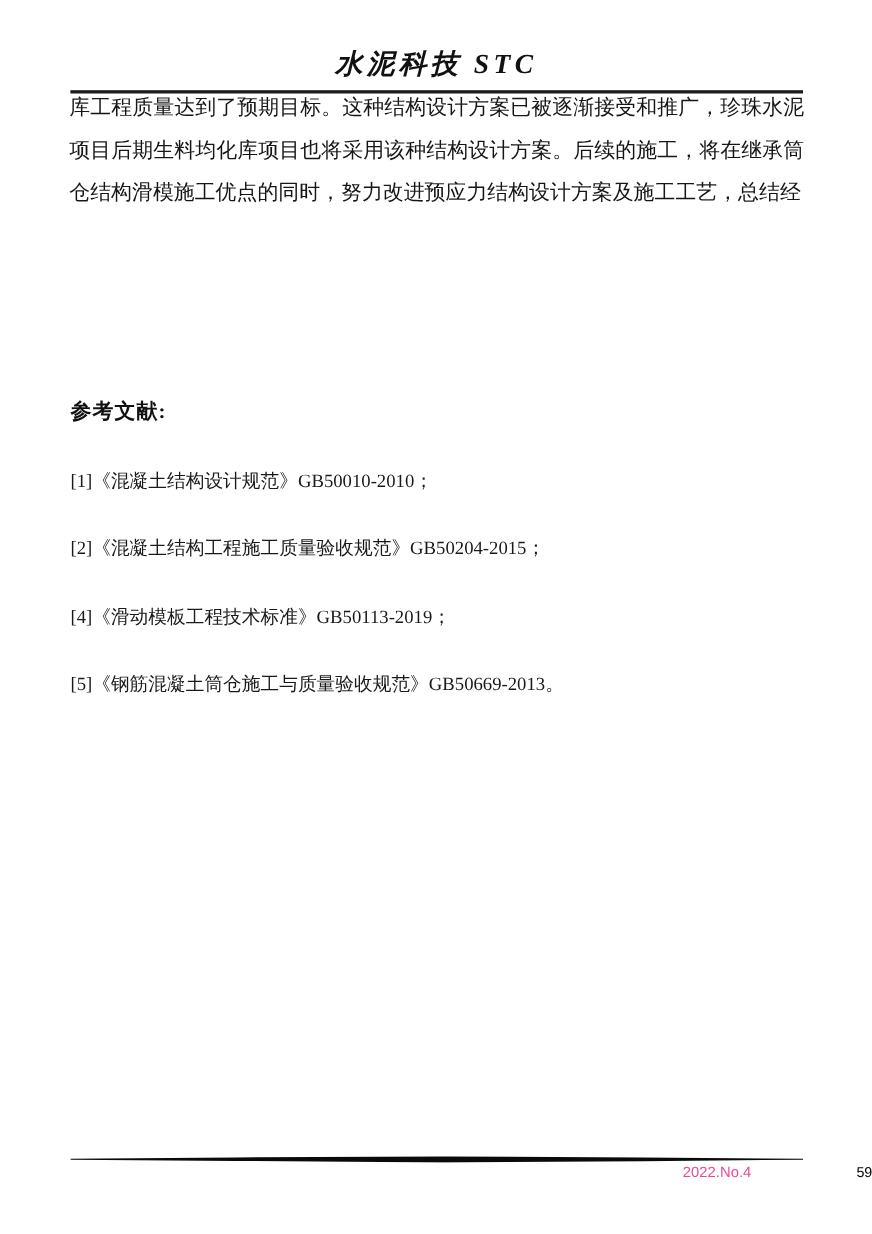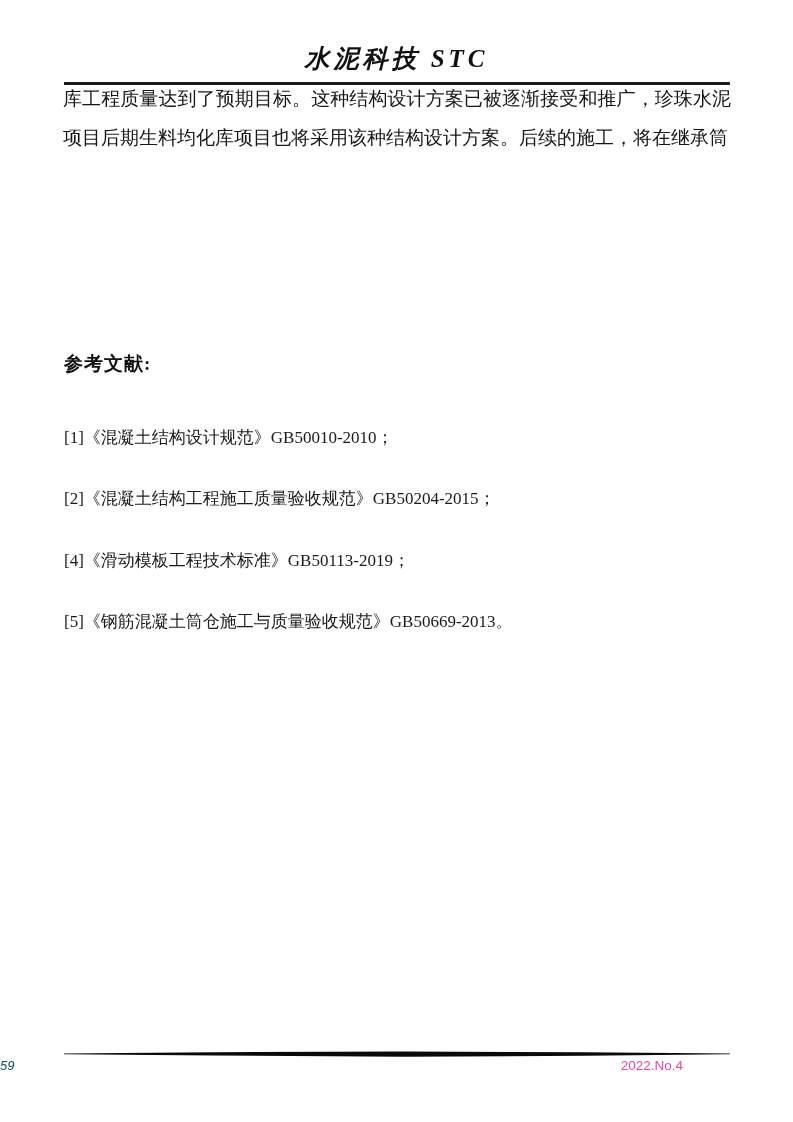--- a/index.html
+++ b/index.html
@@ -51,21 +51,21 @@
     text-align: justify;
     text-align-last: justify;
     text-justify: inter-character;
   }
   .para-line:last-child {
     text-align-last: left;
   }
   
   .ref-heading {
     position: absolute;
-    top: 351px;
+    top: 361px;
     left: 64px;
     font-size: 19px;
     font-weight: bold;
     letter-spacing: 1px;
     color: #111;
   }
   .ref-list {
     position: absolute;
     top: 389px;
     left: 64px;
@@ -84,25 +84,24 @@
     top: 1051px;
     left: 64px;
     width: 666px;
     height: 6px;
   }
   .footer-page-number {
     position: absolute;
     top: 1058px;
     left: 0;
     width: 100%;
-    text-align: left;
+    text-align: right;
     font-size: 13px;
     font-family: "Liberation Sans", "DejaVu Sans", sans-serif;
-    color: #0c4a6e;
-    font-style: italic;
+    color: #000000;
   }
   .footer-issue {
     position: absolute;
     top: 1058px;
     right: 110px;
     font-size: 13.5px;
     font-family: "Liberation Sans", "DejaVu Sans", sans-serif;
     color: #ec4899;
   }
 </style>
@@ -110,20 +109,21 @@
 <body>
 
 <div class="page">
 
   <div class="journal-title">水泥科技 STC</div>
   <div class="header-rule"></div>
 
   <div class="body-paragraph">
       <div class="para-line">库工程质量达到了预期目标。这种结构设计方案已被逐渐接受和推广，珍珠水泥</div>
       <div class="para-line">项目后期生料均化库项目也将采用该种结构设计方案。后续的施工，将在继承筒</div>
+      <div class="para-line">仓结构滑模施工优点的同时，努力改进预应力结构设计方案及施工工艺，总结经</div>
     </div>
 
   <div class="ref-heading">参考文献:</div>
   <div class="ref-list">
       <div class="ref-line">[1]《混凝土结构设计规范》GB50010-2010；</div>
       <div class="ref-line">[2]《混凝土结构工程施工质量验收规范》GB50204-2015；</div>
       <div class="ref-line">[4]《滑动模板工程技术标准》GB50113-2019；</div>
       <div class="ref-line">[5]《钢筋混凝土筒仓施工与质量验收规范》GB50669-2013。</div>
     </div>
 

